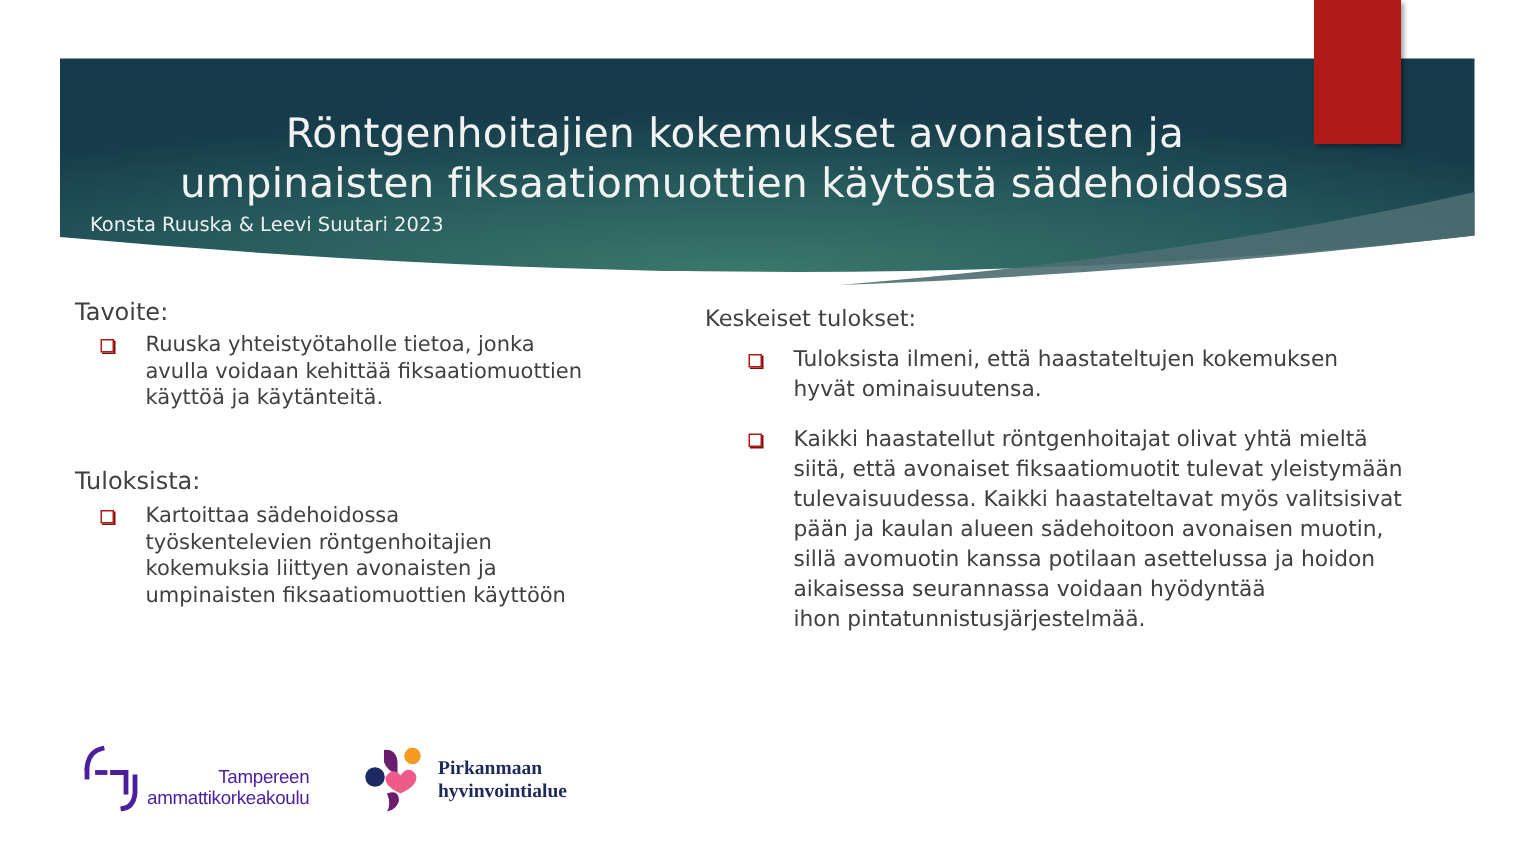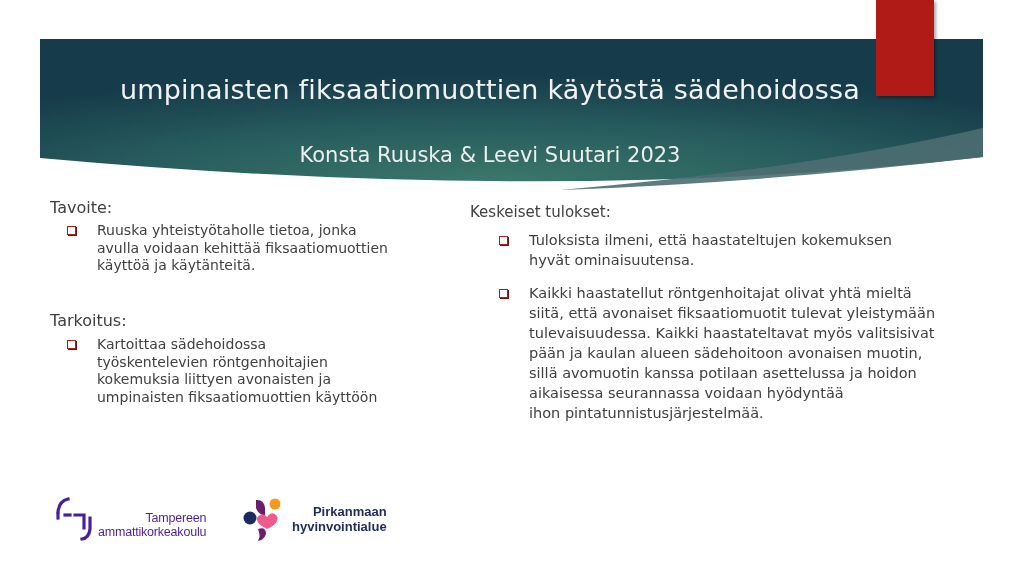--- a/index.html
+++ b/index.html
@@ -18,21 +18,21 @@
     }
     .title {
       position: absolute; left: 60px; top: 55px; width: 860px;
       text-align: center; color: #f2f2f2;
       font-size: 27px; line-height: 33px; font-weight: normal;
       letter-spacing: 0.2px;
     }
     .title span { display: block; }
     .subtitle {
       position: absolute; left: 60px; top: 143px; width: 860px;
-      text-align: center; color: #eeeeee; font-size: 21px;
+      text-align: left; color: #eeeeee; font-size: 13px;
     }
     .section-heading {
       position: absolute; font-size: 16px; color: #404040; margin-left: 22px;
     }
     .bullet-block {
       position: absolute; font-size: 14px; line-height: 17.5px; color: #404040;
     }
     .bullet-item { position: relative; padding-left: 30px; margin-bottom: 11px; }
     .bullet-icon {
       position: absolute; left: 0; top: 4px; width: 7px; height: 7px;
@@ -44,22 +44,22 @@
     .right-col .bullet-icon { top: 6px; }
     .logo-tamk { position: absolute; left: 56px; top: 496px; height: 46px; text-align: right; }
     .logo-tamk-text {
       position: absolute; left: 42px; top: 15px; color: #4b1e9e;
       font-family: "Liberation Sans", sans-serif; font-size: 12.5px; line-height: 14px;
       white-space: nowrap; letter-spacing: -0.2px;
     }
     .logo-pirha { position: absolute; left: 240px; top: 496px; height: 46px; }
     .logo-pirha-text {
       position: absolute; left: 52px; top: 8px; color: #1e2a5a;
-      font-family: Liberation Sans, sans-serif; font-weight: bold;
-      font-size: 13px; line-height: 15px; white-space: nowrap; text-align: right;
+      font-family: Liberation Serif, serif; font-weight: bold;
+      font-size: 13px; line-height: 15px; white-space: nowrap;
     }
   </style>
 </head>
 <body>
 
 <div class="slide">
 
   <svg class="banner-svg" viewBox="0 0 1024 200" xmlns="http://www.w3.org/2000/svg">
     <defs>
       <radialGradient id="bg" cx="0.48" cy="1.0" r="0.75">
@@ -68,35 +68,36 @@
         <stop offset="1" stop-color="#163b4a"></stop>
       </radialGradient>
     </defs>
     <path d="M40,39 L983,39 L983,157 Q560,205 40,158 Z" fill="url(#bg)"></path>
     <path d="M983,128 L983,157 Q760,183 560,190 Q800,170 983,128 Z" fill="#4d6e72" opacity="0.9"></path>
   </svg>
 
   <div class="accent-bar"></div>
 
   <h1 class="title">
+    <span>Röntgenhoitajien kokemukset avonaisten ja</span>
     <span>umpinaisten fiksaatiomuottien käytöstä sädehoidossa</span>
   </h1>
   <div class="subtitle">Konsta Ruuska &amp; Leevi Suutari 2023</div>
 
   <div class="section-heading" style="left:28px; top:198px;">Tavoite:</div>
   <div class="bullet-block left-col" style="left:67px; top:222px; width:380px;">
     <div class="bullet-item">
       <span class="bullet-icon"></span>
       <div>Ruuska yhteistyötaholle tietoa, jonka</div>
       <div>avulla voidaan kehittää fiksaatiomuottien</div>
       <div>käyttöä ja käytänteitä.</div>
     </div>
   </div>
 
-  <div class="section-heading" style="left:28px; top:311px;">Tarkoitus:</div>
+  <div class="section-heading" style="left:28px; top:311px;">Tuloksista:</div>
   <div class="bullet-block left-col" style="left:67px; top:336px; width:380px;">
     <div class="bullet-item">
       <span class="bullet-icon"></span>
       <div>Kartoittaa sädehoidossa</div>
       <div>työskentelevien röntgenhoitajien</div>
       <div>kokemuksia liittyen avonaisten ja</div>
       <div>umpinaisten fiksaatiomuottien käyttöön</div>
     </div>
   </div>
 

